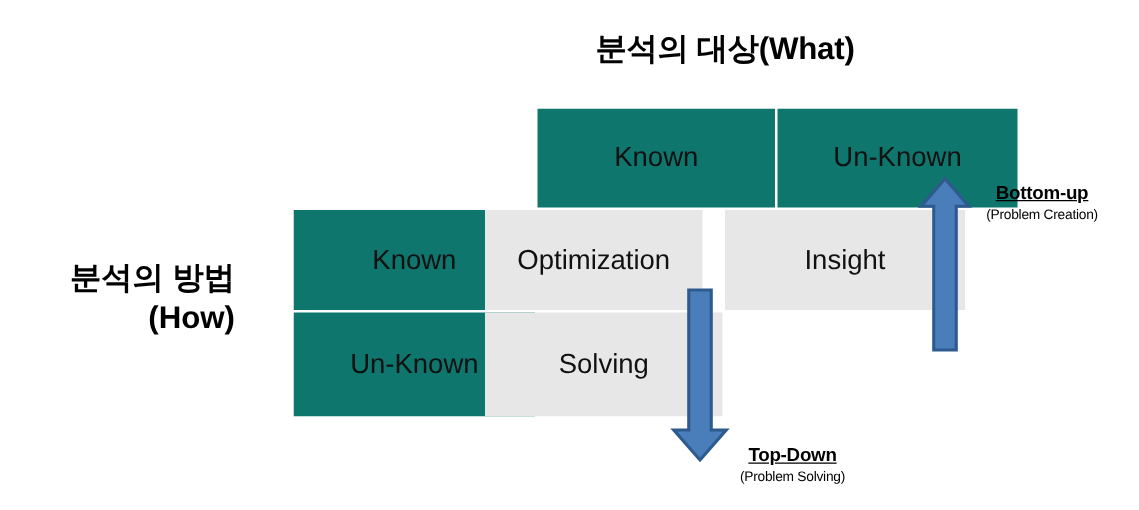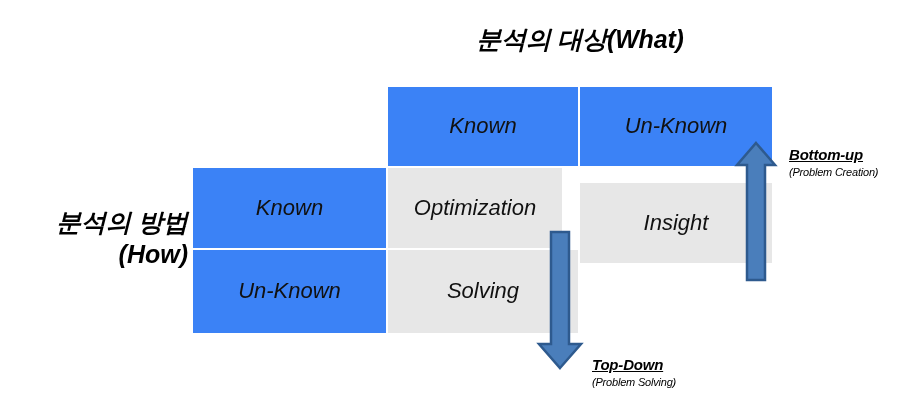--- a/index.html
+++ b/index.html
@@ -11,21 +11,20 @@
     height: 408px;
     background: #ffffff;
     font-family: "Liberation Sans", sans-serif;
     color: #000000;
     overflow: hidden;
   }
   #root {
     position: relative;
     width: 911px;
     height: 408px;
-    font-style: italic;
   }
 
   
   .axis-title-top {
     position: absolute;
     left: 388px;
     top: 24px;
     width: 384px;
     text-align: center;
     font-size: 25px;
@@ -62,34 +61,34 @@
     position: absolute;
     box-sizing: border-box;
     display: flex;
     align-items: center;
     justify-content: center;
     font-size: 22px;
     line-height: 1.1;
     color: #111111;
     white-space: nowrap;
   }
-  .cell.gray  { background: #3b82f6; }
+  .cell.gray  { background: #0f766e; margin-left: 42px; }
   .cell.light { background: #E7E7E7; }
 
   
   .hdr-known    { left: 195px; top: 0px;  width: 190px; height: 79px; }
   .hdr-unknown  { left: 387px; top: 0px;  width: 192px; height: 79px; }
 
   
   .row-known    { left: 0px;   top: 81px;  width: 193px; height: 80px; }
   .row-unknown  { left: 0px;   top: 163px; width: 193px; height: 83px; }
 
   
   .c-optimization { left: 195px; top: 81px;  width: 174px; height: 80px; }
-  .c-insight      { left: 387px; top: 96px;  width: 192px; height: 80px; }
+  .c-insight      { left: 387px; top: 81px;  width: 192px; height: 80px; }
   .c-solution     { left: 195px; top: 163px; width: 190px; height: 83px; }
   .c-discovery    { left: 387px; top: 163px; width: 192px; height: 83px; }
 
   
   .arrow {
     position: absolute;
   }
   .arrow-up {
     left: 734px;
     top: 140px;
@@ -100,20 +99,21 @@
     left: 536px;
     top: 229px;
     width: 48px;
     height: 142px;
   }
 
   
   .callout {
     position: absolute;
     white-space: nowrap;
+    text-align: center;
   }
   .callout .title {
     display: block;
     font-size: 15px;
     font-weight: bold;
     text-decoration: underline;
     letter-spacing: -0.2px;
     line-height: 18px;
   }
   .callout .sub {

